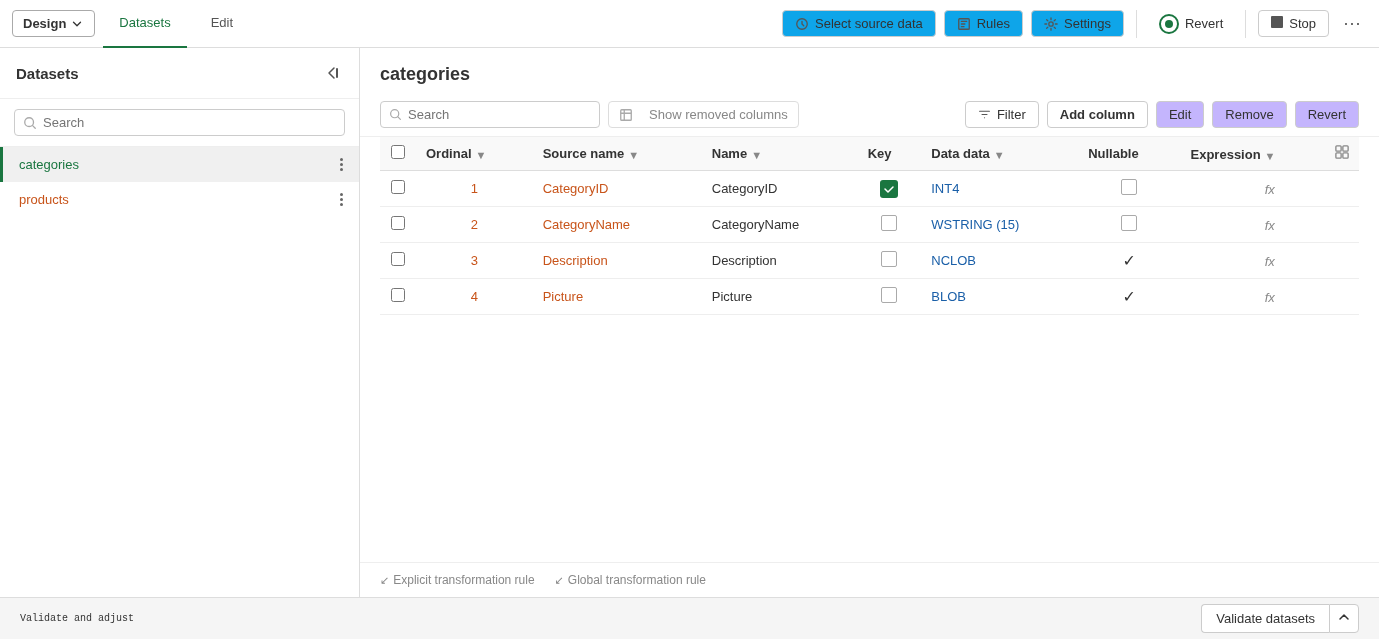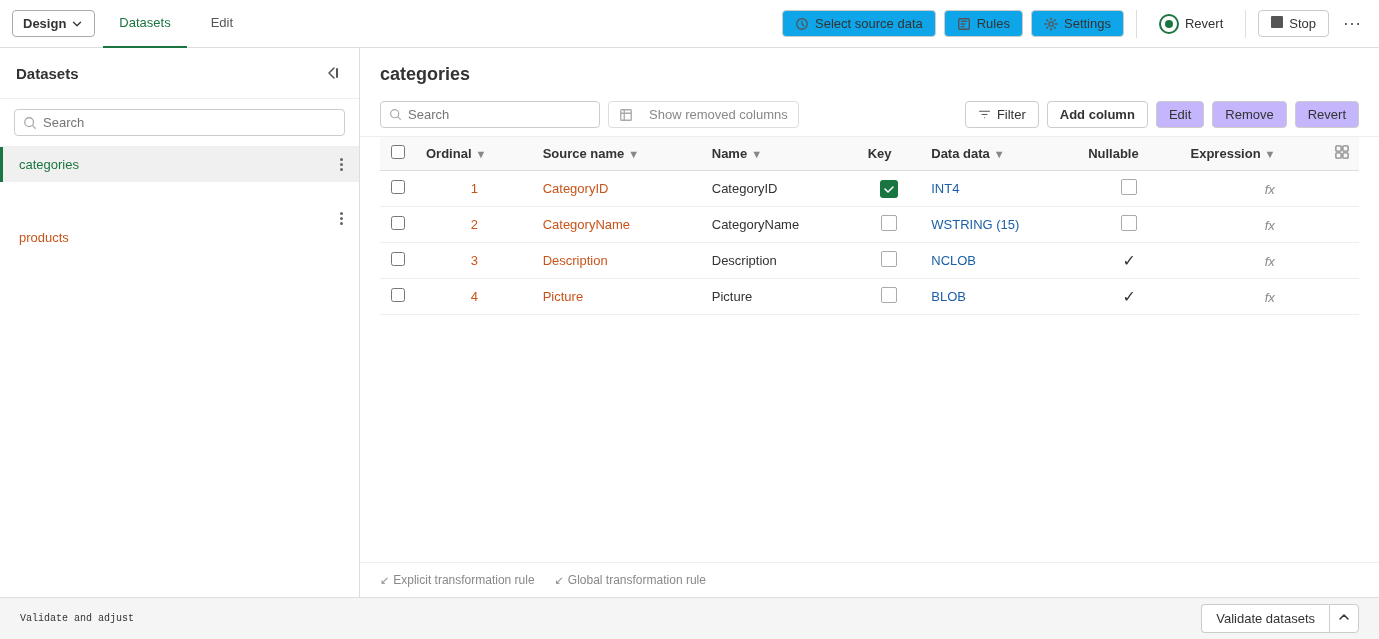--- a/index.html
+++ b/index.html
@@ -31,21 +31,21 @@
     .sidebar-title { font-weight: 600; font-size: 15px; color: #333; }
     .collapse-btn { background: none; border: none; cursor: pointer; color: #555; display: flex; align-items: center; justify-content: center; padding: 2px; }
     .sidebar-search { padding: 10px 14px; border-bottom: 1px solid #eee; }
     .sidebar-search-wrap { display: flex; align-items: center; border: 1px solid #ccc; border-radius: 4px; padding: 5px 8px; gap: 6px; background: #fff; }
     .sidebar-search-wrap input { border: none; outline: none; flex: 1; font-size: 13px; color: #333; }
     .sidebar-list { flex: 1; overflow-y: auto; }
     .sidebar-item { display: flex; align-items: center; justify-content: space-between; padding: 10px 16px; cursor: pointer; border-left: 3px solid transparent; }
     .sidebar-item.active { background: #f0f0f0; border-left: 3px solid #1a7640; }
     .sidebar-item-label { color: #333; font-weight: 500; }
     .sidebar-item.active .sidebar-item-label { color: #1a7640; }
-    .sidebar-item-label.products { color: #c8541a; margin-top: 38px; }
+    .sidebar-item-label.products { color: #c8541a; }
     .kebab-btn { background: none; border: none; cursor: pointer; color: #666; font-size: 16px; line-height: 1; display: flex; flex-direction: column; gap: 2px; }
     .kebab-dot { width: 3px; height: 3px; background: #666; border-radius: 50%; }
 
     
     .content { flex: 1; display: flex; flex-direction: column; overflow: hidden; background: #fff; }
     .content-header { padding: 16px 20px 8px; }
     .content-title { font-size: 18px; font-weight: 600; color: #333; }
     .content-toolbar { display: flex; align-items: center; gap: 8px; padding: 8px 20px; border-bottom: 1px solid #eee; }
     .search-box { display: flex; align-items: center; border: 1px solid #ccc; border-radius: 4px; padding: 5px 8px; gap: 6px; background: #fff; width: 220px; }
     .search-box input { border: none; outline: none; flex: 1; font-size: 13px; color: #333; }
@@ -63,21 +63,21 @@
     tbody tr { border-bottom: 1px solid #eee; }
     tbody td { padding: 8px 10px; color: #333; }
     tbody td.center { text-align: center; }
     .ordinal-link { color: #c8541a; text-decoration: none; cursor: pointer; }
     .source-link { color: #c8541a; text-decoration: none; cursor: pointer; }
     .name-text { color: #333; }
     .datatype-text { color: #1a5fa8; font-weight: 500; }
     .check-green { width: 18px; height: 18px; background: #1a7640; border-radius: 3px; display: flex; align-items: center; justify-content: center; margin: 0 auto; }
     .check-green svg { width: 12px; height: 12px; }
     .checkbox-empty { width: 16px; height: 16px; border: 1px solid #aaa; border-radius: 2px; display: inline-block; }
-    .col-header-wrap { display: flex; align-items: center; gap: 4px; }
+    .col-header-wrap { display: flex; align-items: flex-end; gap: 4px; }
     .filter-icon { color: #888; cursor: pointer; font-size: 11px; }
     .grid-icon { color: #888; cursor: pointer; }
     .fx-icon { color: #888; font-style: italic; font-size: 14px; cursor: pointer; }
     .row-checkbox { width: 14px; height: 14px; cursor: pointer; }
     .nullable-check { color: #333; font-size: 16px; }
 
     
     .footer { display: flex; align-items: center; justify-content: space-between; background: #f5f5f5; border-top: 1px solid #ddd; padding: 8px 20px; flex-shrink: 0; height: 42px; }
     .footer-link { display: flex; align-items: center; gap: 4px; color: #888; cursor: pointer; font-size: 12px; }
     .validate-right { display: flex; align-items: center; gap: 0; }

